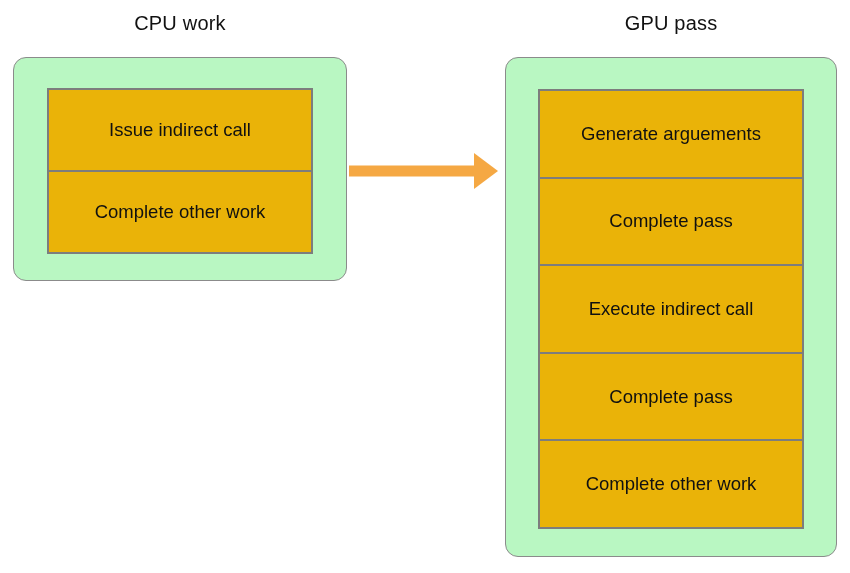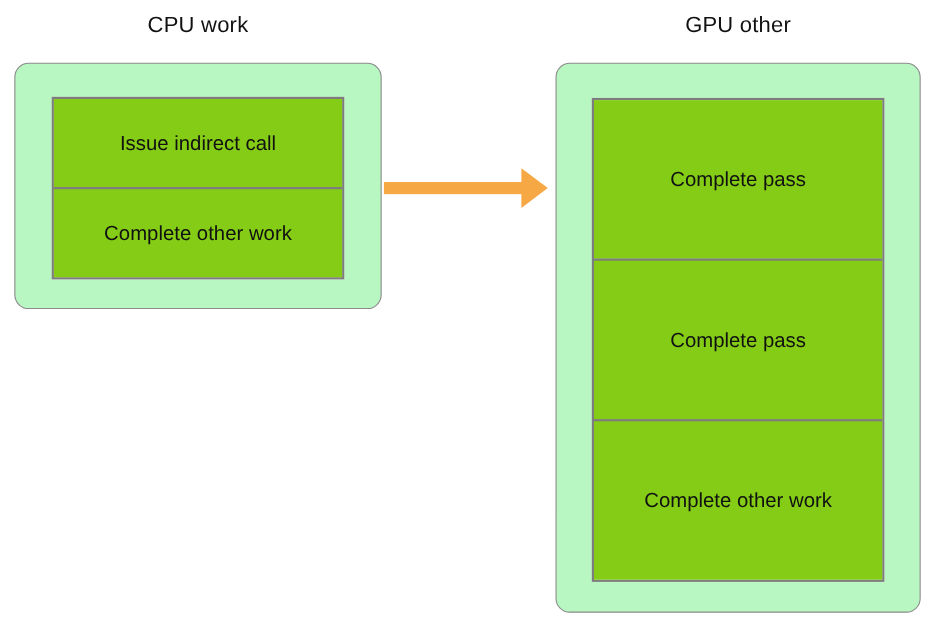--- a/index.html
+++ b/index.html
@@ -50,53 +50,55 @@
   }
   .group.cpu .steps-box { left: 33px; top: 30px; width: 266px; height: 166px; }
   .group.gpu .steps-box { left: 32px; top: 31px; width: 266px; height: 440px; }
   .step-row {
     flex: 1 1 0;
     display: flex;
     align-items: center;
     justify-content: center;
     font-size: 18.5px;
     text-align: center;
-    background: #84cc16;
+    background: #eab308;
   }
   .step-row + .step-row { border-top: 2px solid var(--box-border); }
   .flow-arrow {
     position: absolute;
     left: 348px;
     top: 152px;
     width: 152px;
     height: 38px;
   }
 </style>
 </head>
 <body>
 
 <div class="canvas">
 
   <div class="group-title cpu">CPU work</div>
 
-  <div class="group-title gpu">GPU other</div>
+  <div class="group-title gpu">GPU pass</div>
 
   <div class="group cpu">
     <div class="steps-box">
       <div class="step-row">Issue indirect call</div>
       <div class="step-row">Complete other work</div>
     </div>
   </div>
 
   <svg class="flow-arrow" viewBox="0 0 152 38" aria-hidden="true">
     <rect x="1" y="13.5" width="128" height="11" fill="var(--arrow-color)"></rect>
     <polygon points="126,1 150,19 126,37" fill="var(--arrow-color)"></polygon>
   </svg>
 
   <div class="group gpu">
     <div class="steps-box">
+      <div class="step-row">Generate arguements</div>
       <div class="step-row">Complete pass</div>
+      <div class="step-row">Execute indirect call</div>
       <div class="step-row">Complete pass</div>
       <div class="step-row">Complete other work</div>
     </div>
   </div>
 
 </div>
 
 </body></html>

